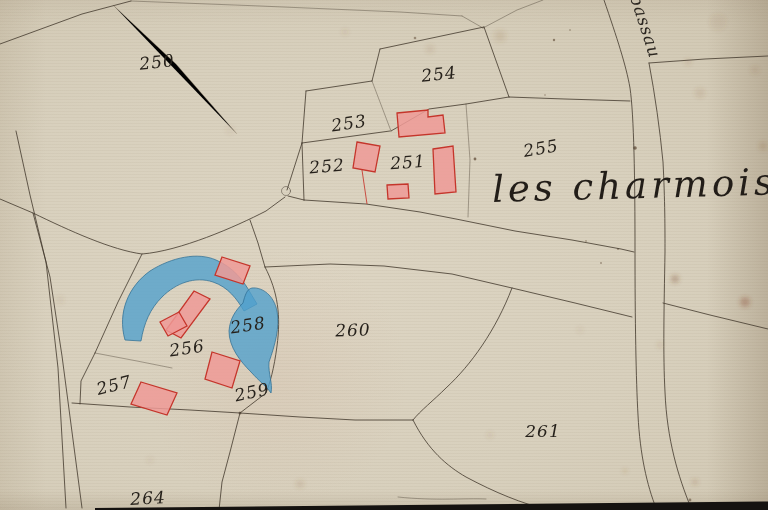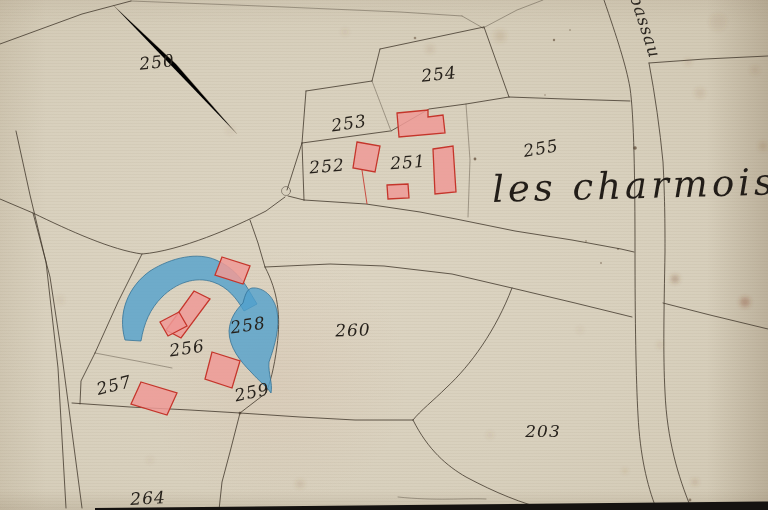--- a/index.html
+++ b/index.html
@@ -171,20 +171,20 @@
   <span class="plabel" style="left:349px;top:123px;--r:-8deg">253</span>
   <span class="plabel" style="left:327px;top:166px;--r:-5deg">252</span>
   <span class="plabel" style="left:408px;top:162px;--r:-4deg">251</span>
   <span class="plabel" style="left:439px;top:74px;--r:-6deg">254</span>
   <span class="plabel" style="left:541px;top:148px;--r:-10deg">255</span>
   <span class="plabel" style="left:187px;top:348px;--r:-8deg">256</span>
   <span class="plabel" style="left:114px;top:385px;--r:-14deg">257</span>
   <span class="plabel" style="left:248px;top:325px;--r:-8deg">258</span>
   <span class="plabel" style="left:252px;top:392px;--r:-12deg">259</span>
   <span class="plabel" style="left:353px;top:330px;--r:-2deg">260</span>
-  <span class="plabel" style="left:543px;top:431px;--r:0deg">203</span>
+  <span class="plabel" style="left:543px;top:431px;--r:0deg">261</span>
   <span class="plabel" style="left:148px;top:498px;--r:-3deg">264</span>
 
   <div class="title">les charmois.</div>
 
   <div class="roadlabel">bassau</div>
 
 </div>
 
 </body></html>

